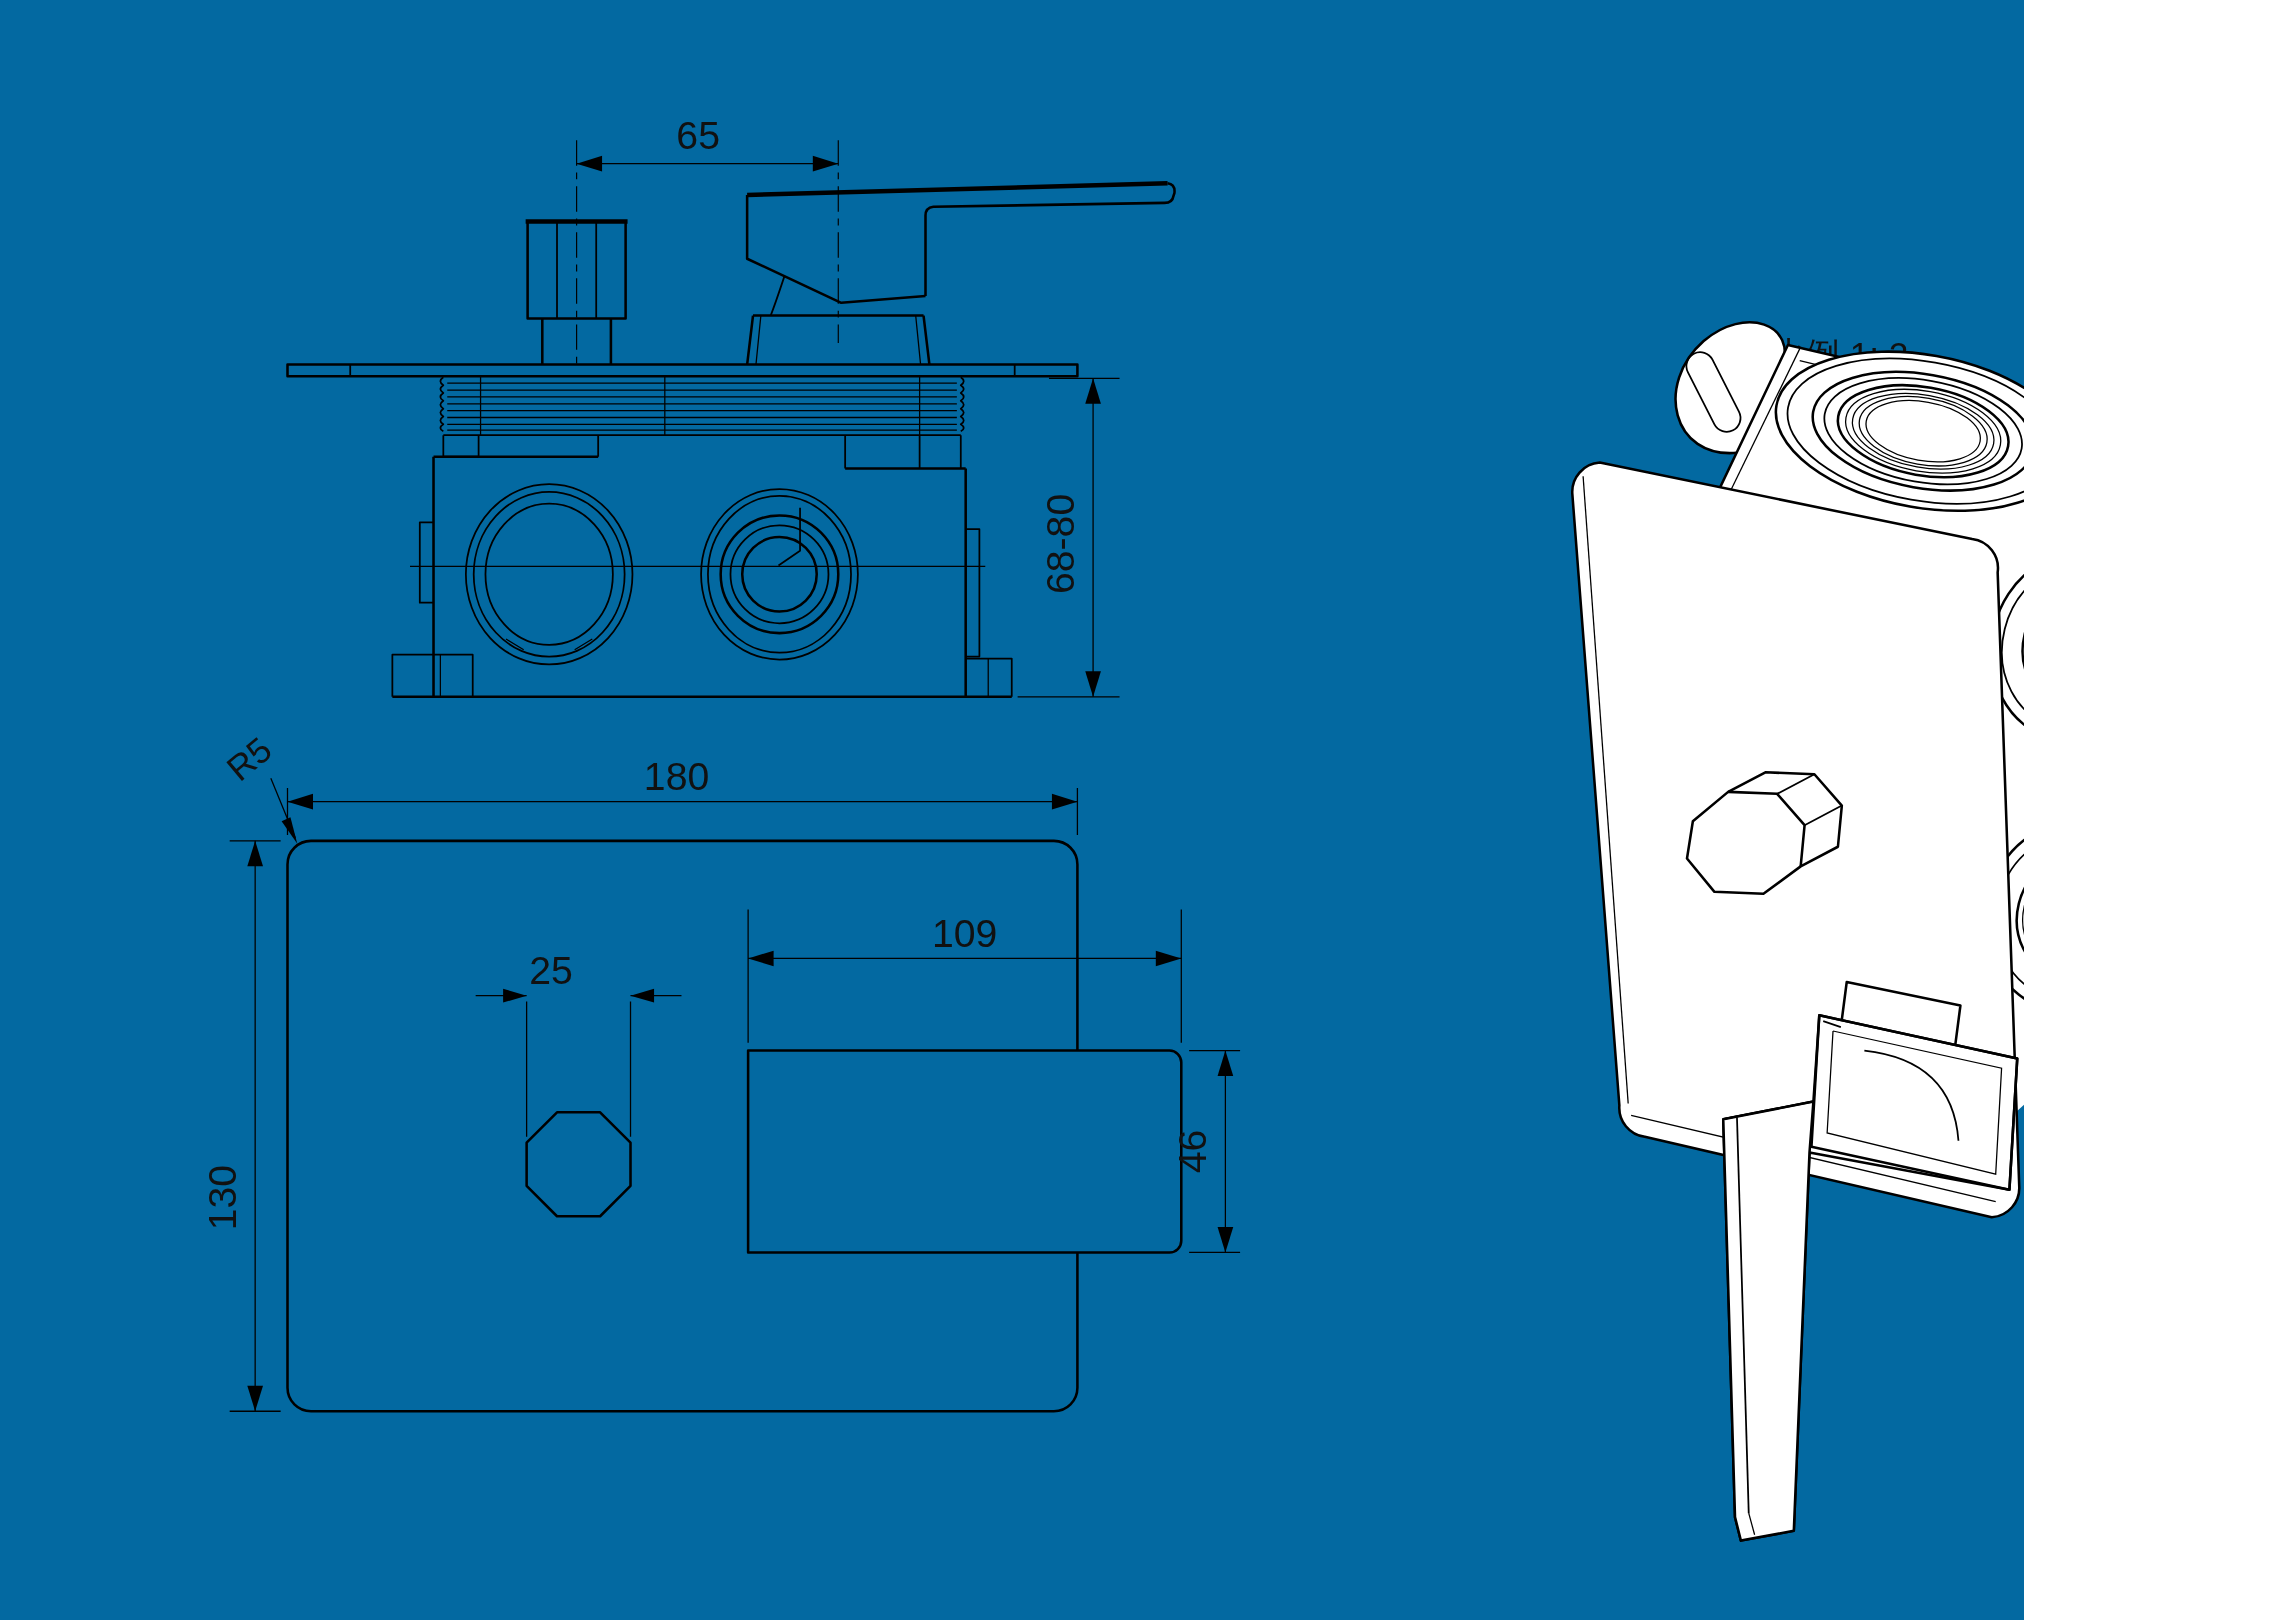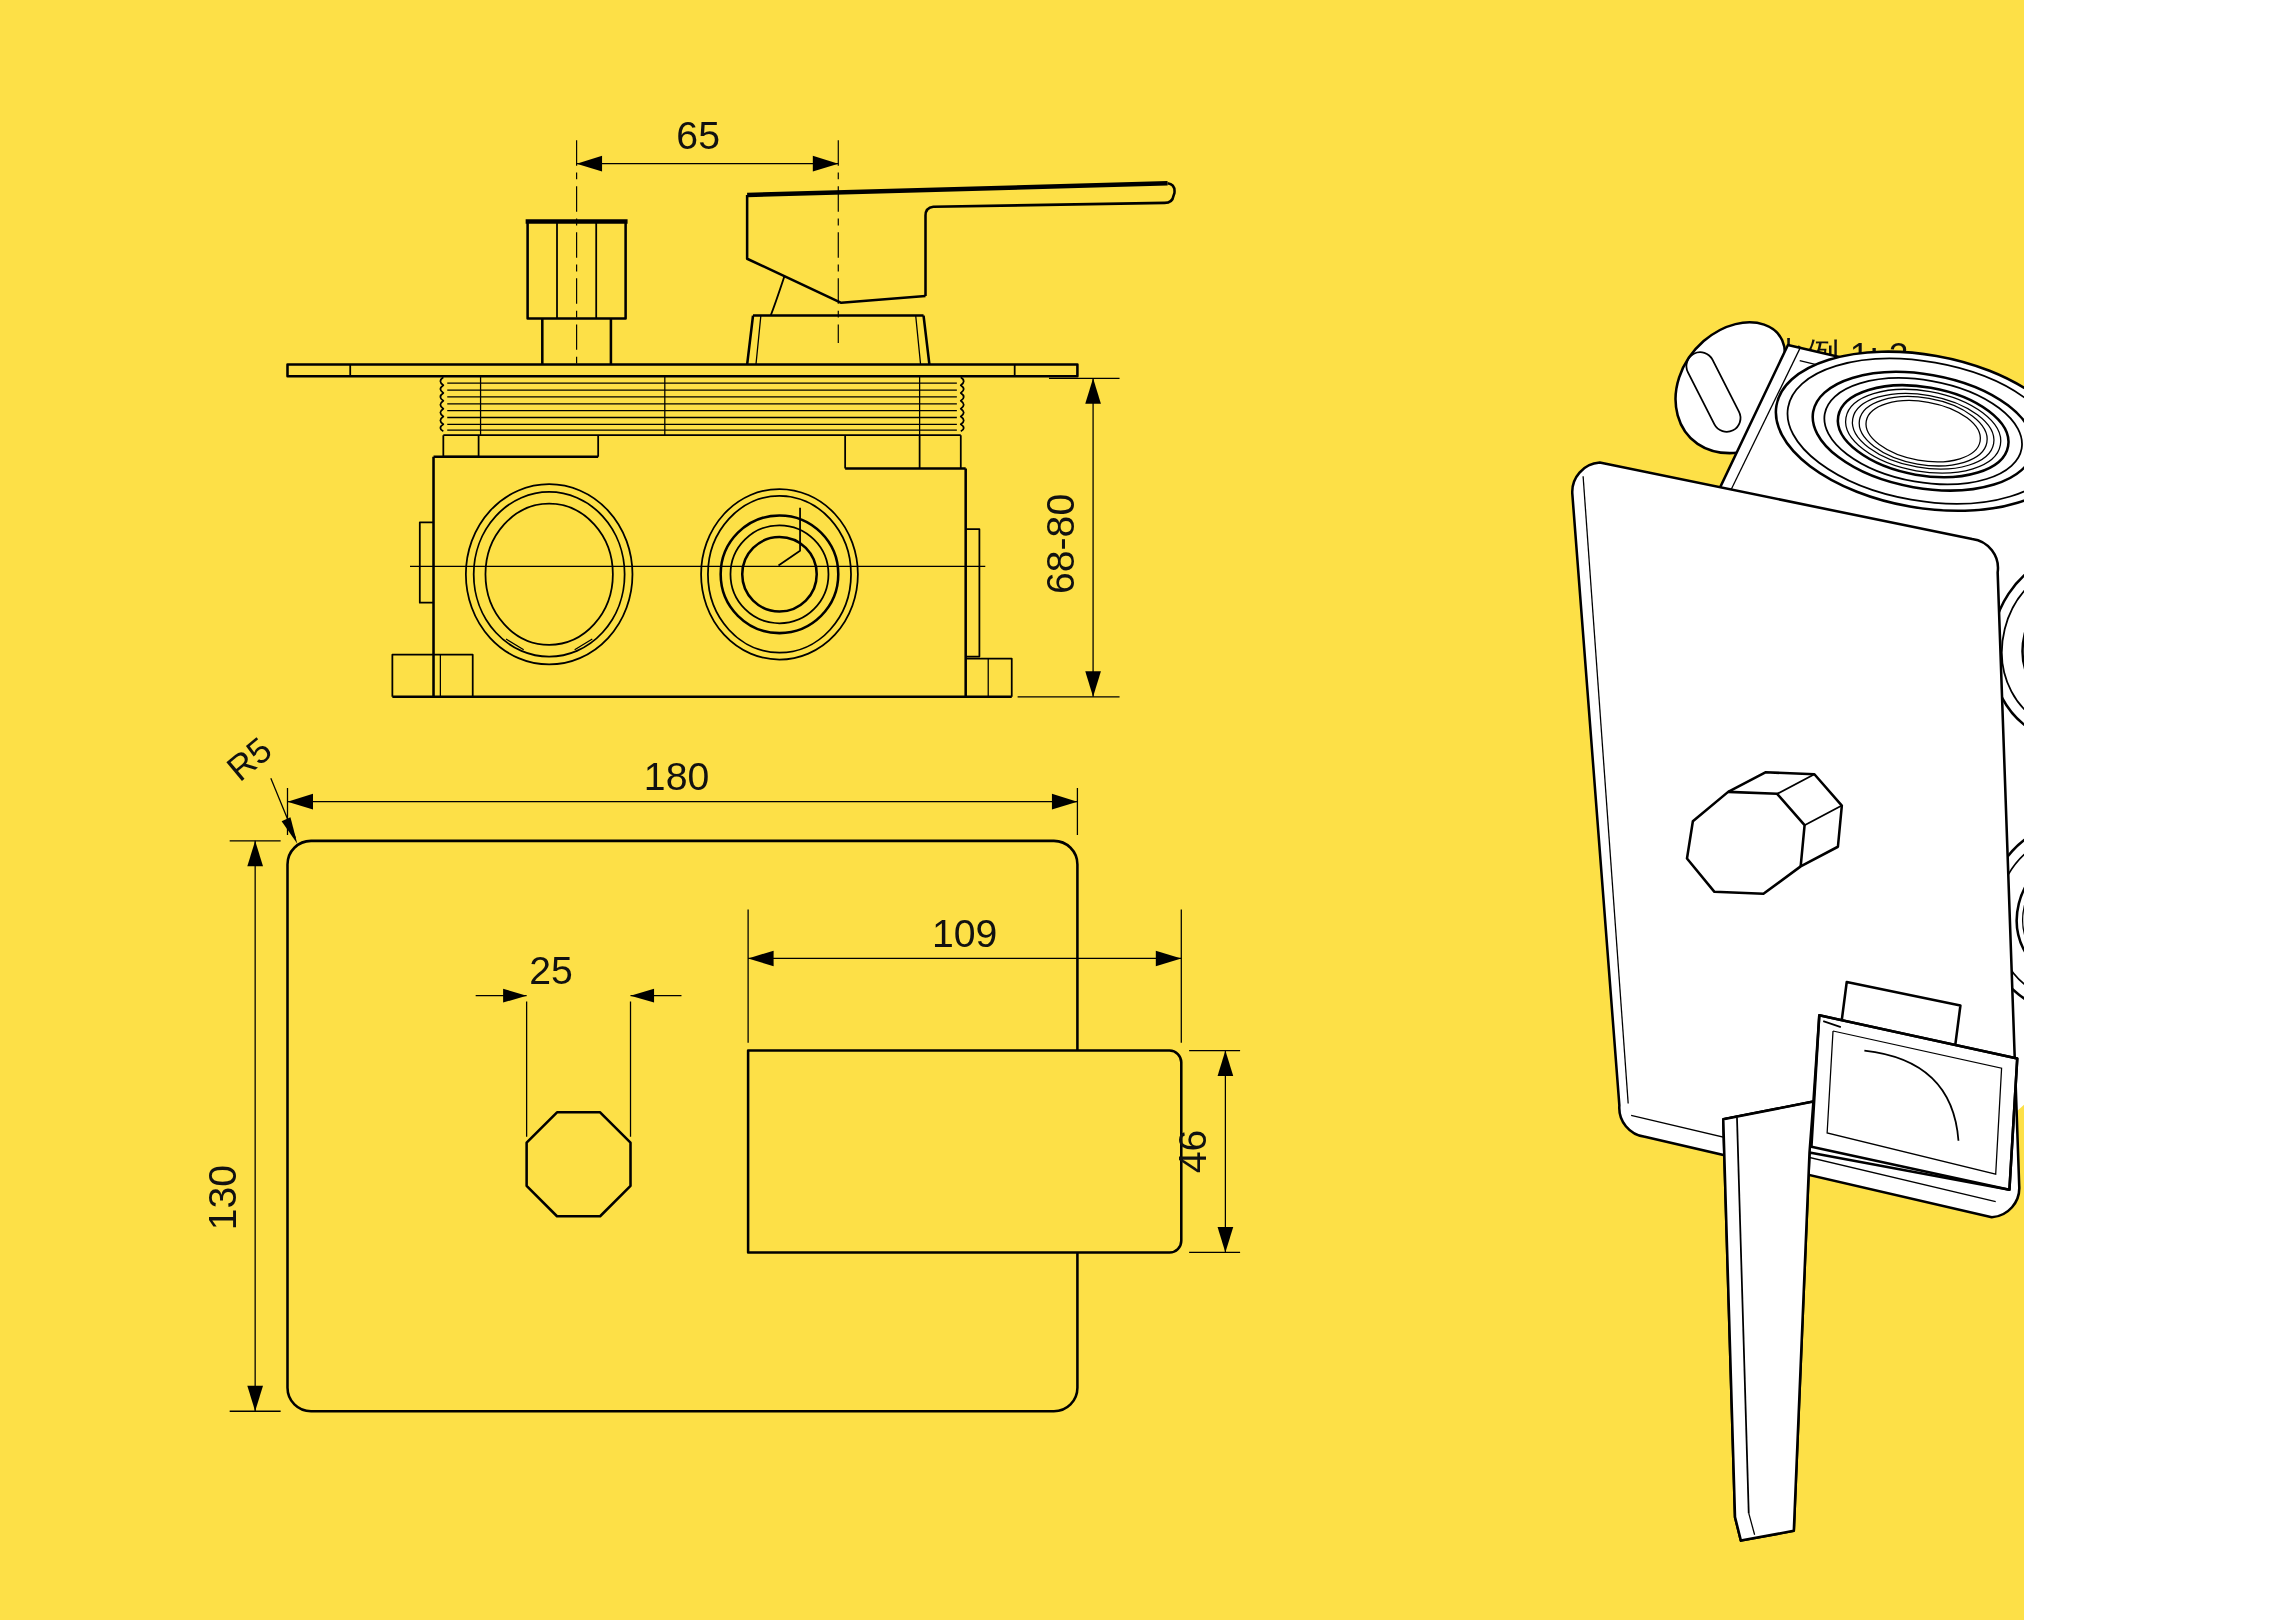--- a/index.html
+++ b/index.html
@@ -1,16 +1,16 @@
 <!DOCTYPE html>
 <html><head>
 <meta charset="utf-8">
 <style>
   html,body{margin:0;padding:0;background:#fff;}
-  .canvas{width:2024px;height:1620px;position:relative;background:#fde047;overflow:hidden;}
+  .canvas{width:2024px;height:1620px;position:relative;background:#0369a1;overflow:hidden;}
   svg{display:block;}
   
   .ln  {stroke:#000;fill:none;stroke-width:2.6;stroke-linejoin:round;stroke-linecap:butt;}
   .ln2 {stroke:#000;fill:none;stroke-width:1.8;stroke-linejoin:round;}
   .thin{stroke:#000;fill:none;stroke-width:1.3;}
   .thick{stroke:#000;fill:none;stroke-width:4.6;}
   .cl  {stroke:#000;fill:none;stroke-width:1.2;stroke-dasharray:26 7 7 7;}
   .fw  {fill:#fff;}
   .arr {fill:#000;stroke:none;}
   .dimtext{font-family:"Liberation Sans",sans-serif;font-size:40px;fill:#111;}

